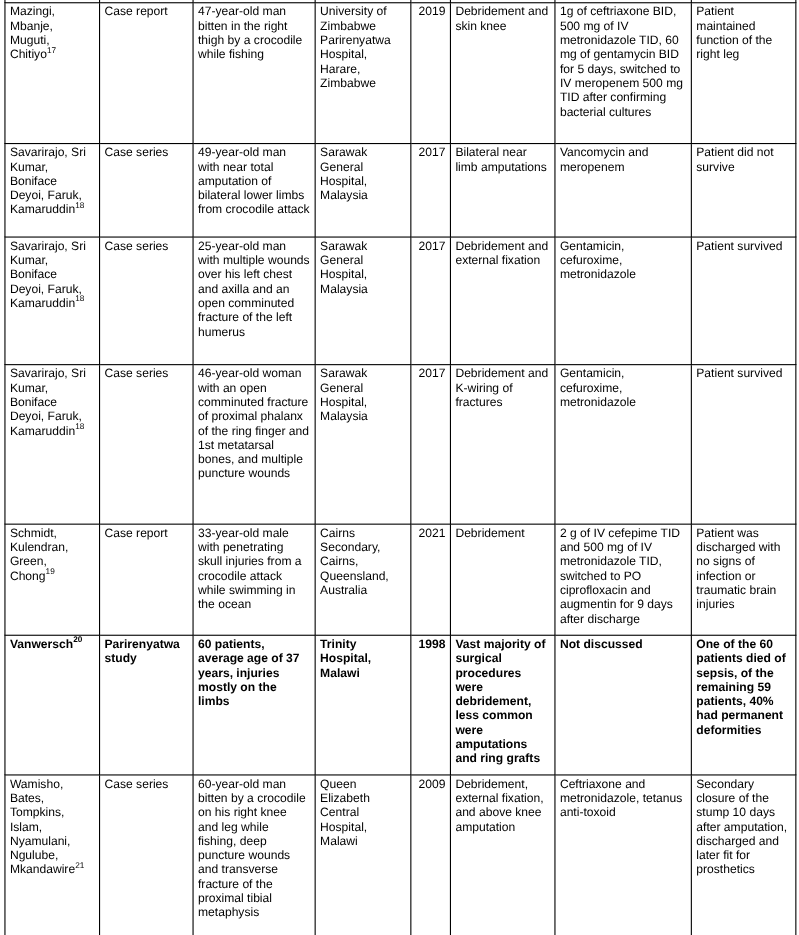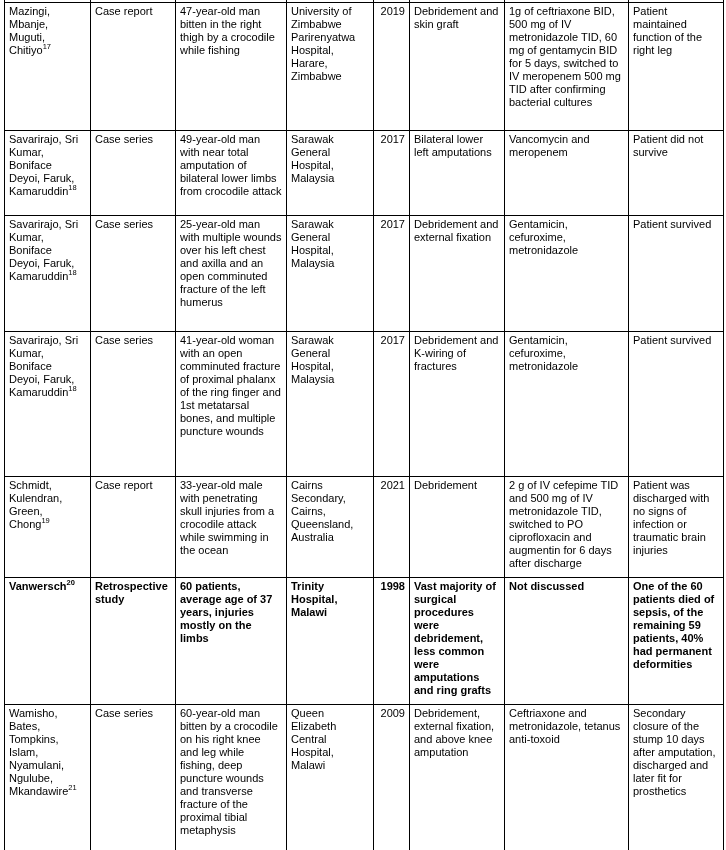--- a/index.html
+++ b/index.html
@@ -72,67 +72,67 @@
       <td></td>
     </tr>
   </tbody>
   <tbody id="table-body">
       <tr style="height: 128px;">
         <td>Mazingi, Mbanje, Muguti, Chitiyo<sup>17</sup></td>
         <td>Case report</td>
         <td>47-year-old man bitten in the right thigh by a crocodile while fishing</td>
         <td>University of Zimbabwe Parirenyatwa Hospital, Harare, Zimbabwe</td>
         <td class="year-cell">2019</td>
-        <td>Debridement and skin graft</td>
+        <td>Debridement and skin knee</td>
         <td>1g of ceftriaxone BID, 500 mg of IV metronidazole TID, 60 mg of gentamycin BID for 5 days, switched to IV meropenem 500 mg TID after confirming bacterial cultures</td>
         <td>Patient maintained function of the right leg</td>
       </tr>
       <tr style="height: 85px;">
         <td>Savarirajo, Sri Kumar, Boniface Deyoi, Faruk, Kamaruddin<sup>18</sup></td>
         <td>Case series</td>
         <td>49-year-old man with near total amputation of bilateral lower limbs from crocodile attack</td>
         <td>Sarawak General Hospital, Malaysia</td>
         <td class="year-cell">2017</td>
-        <td>Bilateral lower left amputations</td>
+        <td>Bilateral near limb amputations</td>
         <td>Vancomycin and meropenem</td>
         <td>Patient did not survive</td>
       </tr>
       <tr style="height: 116px;">
         <td>Savarirajo, Sri Kumar, Boniface Deyoi, Faruk, Kamaruddin<sup>18</sup></td>
         <td>Case series</td>
         <td>25-year-old man with multiple wounds over his left chest and axilla and an open comminuted fracture of the left humerus</td>
         <td>Sarawak General Hospital, Malaysia</td>
         <td class="year-cell">2017</td>
         <td>Debridement and external fixation</td>
         <td>Gentamicin, cefuroxime, metronidazole</td>
         <td>Patient survived</td>
       </tr>
       <tr style="height: 145px;">
         <td>Savarirajo, Sri Kumar, Boniface Deyoi, Faruk, Kamaruddin<sup>18</sup></td>
         <td>Case series</td>
-        <td>41-year-old woman with an open comminuted fracture of proximal phalanx of the ring finger and 1st metatarsal bones, and multiple puncture wounds</td>
+        <td>46-year-old woman with an open comminuted fracture of proximal phalanx of the ring finger and 1st metatarsal bones, and multiple puncture wounds</td>
         <td>Sarawak General Hospital, Malaysia</td>
         <td class="year-cell">2017</td>
         <td>Debridement and K-wiring of fractures</td>
         <td>Gentamicin, cefuroxime, metronidazole</td>
         <td>Patient survived</td>
       </tr>
       <tr style="height: 101px;">
         <td>Schmidt, Kulendran, Green, Chong<sup>19</sup></td>
         <td>Case report</td>
         <td>33-year-old male with penetrating skull injuries from a crocodile attack while swimming in the ocean</td>
         <td>Cairns Secondary, Cairns, Queensland, Australia</td>
         <td class="year-cell">2021</td>
         <td>Debridement</td>
-        <td>2 g of IV cefepime TID and 500 mg of IV metronidazole TID, switched to PO ciprofloxacin and augmentin for 6 days after discharge</td>
+        <td>2 g of IV cefepime TID and 500 mg of IV metronidazole TID, switched to PO ciprofloxacin and augmentin for 9 days after discharge</td>
         <td>Patient was discharged with no signs of infection or traumatic brain injuries</td>
       </tr>
       <tr style="height: 127px; font-weight: bold;">
         <td>Vanwersch<sup>20</sup></td>
-        <td>Retrospective study</td>
+        <td>Parirenyatwa study</td>
         <td>60 patients, average age of 37 years, injuries mostly on the limbs</td>
         <td>Trinity Hospital, Malawi</td>
         <td class="year-cell">1998</td>
         <td>Vast majority of surgical procedures were debridement, less common were amputations and ring grafts</td>
         <td>Not discussed</td>
         <td>One of the 60 patients died of sepsis, of the remaining 59 patients, 40% had permanent deformities</td>
       </tr>
       <tr style="height: 150px;">
         <td>Wamisho, Bates, Tompkins, Islam, Nyamulani, Ngulube, Mkandawire<sup>21</sup></td>
         <td>Case series</td>

